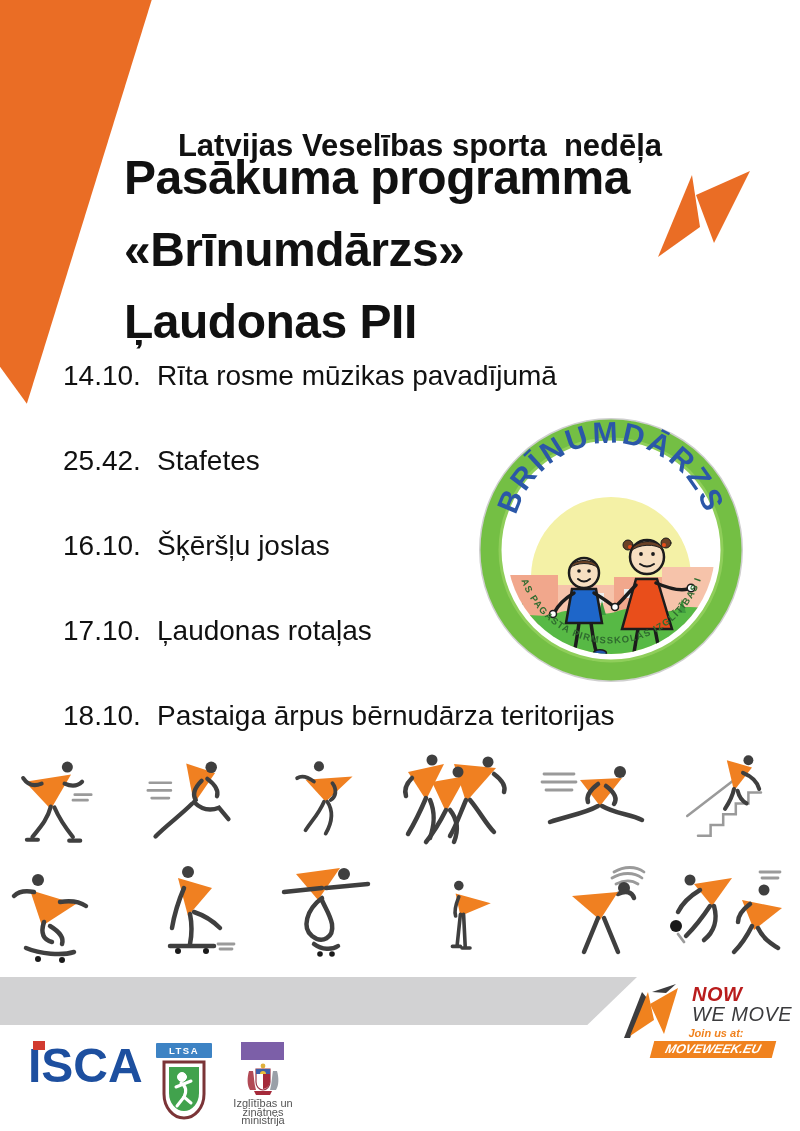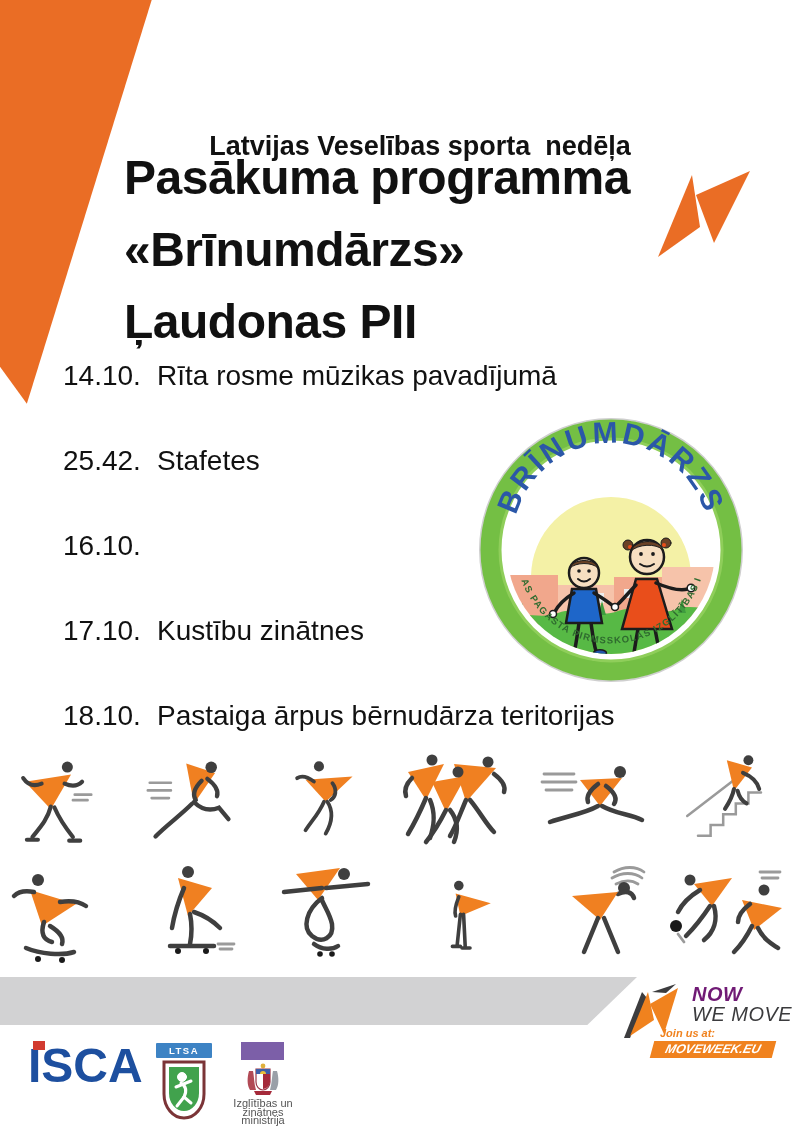--- a/index.html
+++ b/index.html
@@ -6,43 +6,43 @@
   body{width:800px;height:1131px;position:relative;background:#ffffff;overflow:hidden;
        font-family:"Liberation Sans", sans-serif;color:#111;}
   .abs{position:absolute;}
 
   
   .wedge{left:0;top:0;width:158px;height:412px;background:#EA6D25;
          clip-path:polygon(0 0,96% 0,17% 98%,0 89%);}
 
   
   .top-titles{left:130px;top:36px;width:580px;text-align:center;font-weight:bold;
-              font-size:27px;line-height:44px;white-space:pre;}
+              font-size:31px;line-height:44px;white-space:pre;}
 
   
   .heading{left:124px;top:142px;font-weight:bold;font-size:48px;line-height:72px;letter-spacing:-0.5px;}
 
   
   .schedule{left:63px;top:358px;width:700px;}
   .schedule .row{display:flex;font-weight:normal;font-size:28px;line-height:36px;margin-bottom:49px;}
   .schedule .date{width:94px;flex:0 0 94px;}
 
   
   .pict path.s{stroke:#3f3f3f;stroke-width:4.5;fill:none;stroke-linecap:round;}
   .pict path.l{stroke:#9a9a9a;stroke-width:2.8;fill:none;stroke-linecap:round;}
   .pict path.t{fill:#F08021;}
   .pict circle.h{fill:#3f3f3f;}
   .pict circle.b{fill:#1a1a1a;}
 
   
   .graybar{left:0;top:977px;width:637px;height:48px;background:#D2D2D3;
            clip-path:polygon(0 0,100% 0,92.2% 100%,0 100%);}
-  .nwm-now{left:692px;top:983px;font-size:20px;font-style:italic;font-weight:800;color:#701a75;letter-spacing:.5px;}
+  .nwm-now{left:692px;top:983px;font-size:20px;font-style:italic;font-weight:800;color:#b91c1c;letter-spacing:.5px;}
   .nwm-wemove{left:692px;top:1003px;font-size:20px;font-style:italic;font-weight:400;color:#3B3B3D;letter-spacing:.5px;}
-  .nwm-join{left:660px;top:1027px;width:112px;text-align:left;color:#F0821E;
+  .nwm-join{left:660px;top:1027px;width:112px;text-align:center;color:#F0821E;
             font-size:11px;font-weight:bold;font-style:italic;}
   .nwm-banner{left:652px;top:1041px;width:122px;height:17px;background:#F0821E;transform:skewX(-15deg);
               color:#fff;font-size:12.5px;font-weight:800;font-style:italic;text-align:center;line-height:17px;}
   .isca{left:28px;top:1040px;font-size:48px;font-weight:800;color:#1D4F9F;letter-spacing:0;line-height:52px;}
   .isca-red{left:33px;top:1041px;width:12px;height:9px;background:#D23B30;}
   .ltsa{left:156px;top:1043px;width:56px;text-align:center;}
   .ltsa-head{background:#3D83C4;border-radius:1px;height:15px;color:#fff;font-size:9.5px;font-weight:bold;
              letter-spacing:1.5px;line-height:15px;}
   .ministry-purple{left:241px;top:1042px;width:43px;height:18px;background:#7C5FA8;}
   .ministry-text{left:218px;top:1099px;width:90px;text-align:center;font-size:11px;line-height:8.5px;color:#555;}
@@ -73,24 +73,25 @@
     <div class="row">
       <span class="date">14.10.</span>
       <span>Rīta rosme mūzikas pavadījumā</span>
     </div>
     <div class="row">
       <span class="date">25.42.</span>
       <span>Stafetes</span>
     </div>
     <div class="row">
       <span class="date">16.10.</span>
+      <span>Šķēršļu joslas</span>
     </div>
     <div class="row">
       <span class="date">17.10.</span>
-      <span>Kustību zinātnes</span>
+      <span>Ļaudonas rotaļas</span>
     </div>
     <div class="row">
       <span class="date">18.10.</span>
       <span>Pastaiga ārpus bērnudārza teritorijas</span>
     </div>
   </div>
 
   <svg class="abs" style="left:478px;top:417px" width="266" height="266" viewBox="0 0 266 266">
     <defs>
         <clipPath id="kgc">

